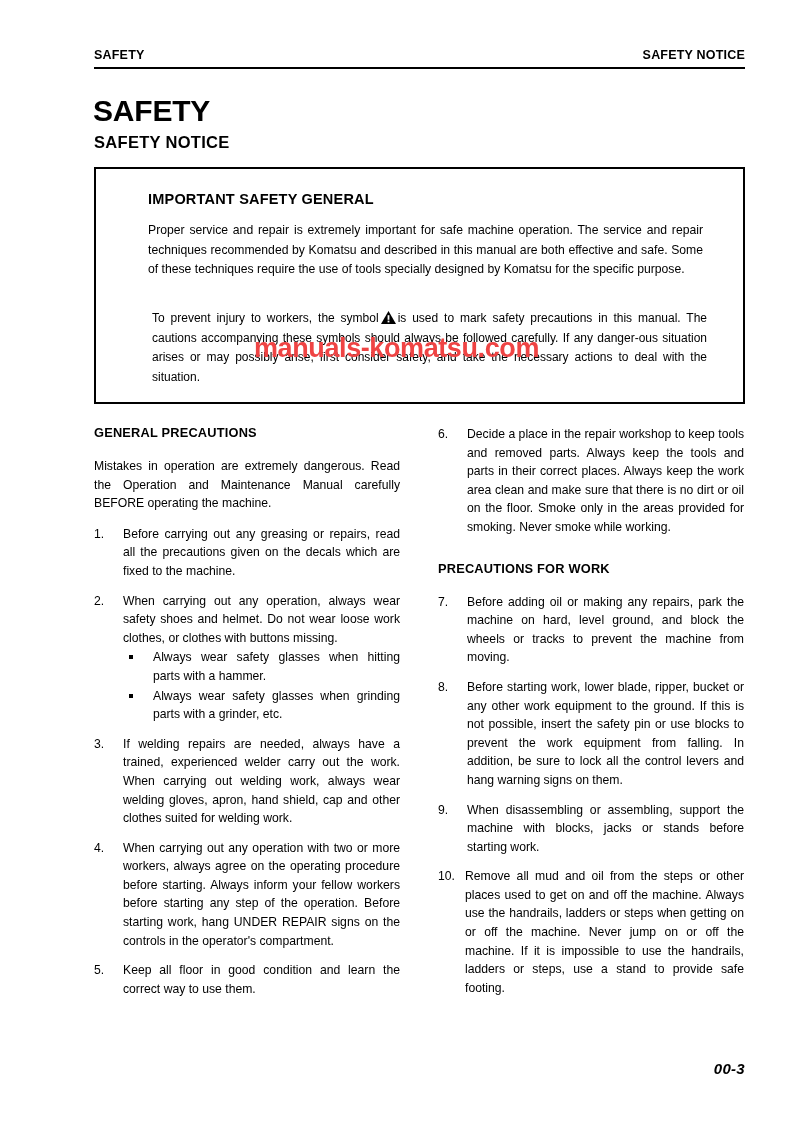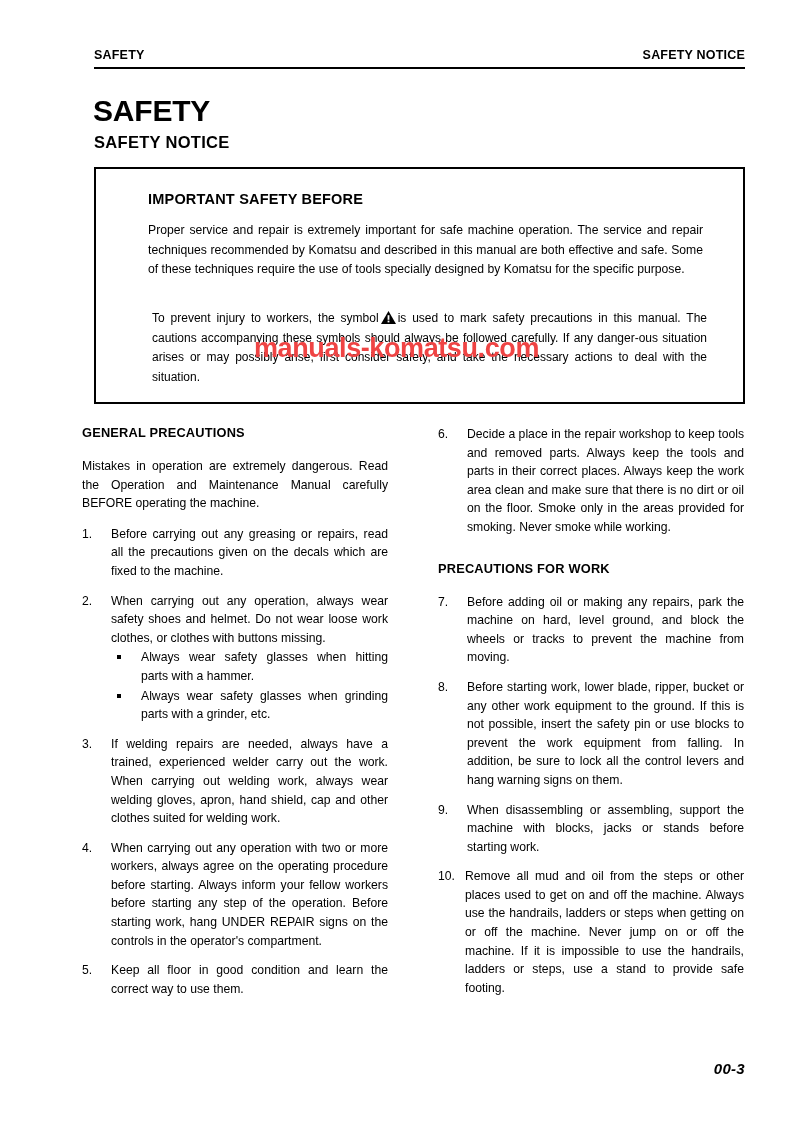--- a/index.html
+++ b/index.html
@@ -111,21 +111,21 @@
     margin: 0 2px;
   }
   .warn-tri svg { display: block; }
 
   
   .col {
     position: absolute;
     top: 425px;
     width: 306px;
   }
-  .col-left  { left: 82px; }
+  .col-left  { left: 94px; }
   .col-right { left: 438px; }
 
   .section-head {
     font-size: 12.8px;
     font-weight: bold;
     letter-spacing: 0.2px;
     margin: 0 0 17px 0;
   }
   .section-head.spaced { margin-top: 24px; }
 
@@ -215,21 +215,21 @@
   <div class="running-header">
     <span>SAFETY</span>
     <span>SAFETY NOTICE</span>
     <div class="hdr-rule"></div>
   </div>
 
   <div class="doc-title">SAFETY</div>
   <div class="doc-subtitle">SAFETY NOTICE</div>
 
   <div class="notice-box">
-    <div class="notice-title">IMPORTANT SAFETY BEFORE</div>
+    <div class="notice-title">IMPORTANT SAFETY GENERAL</div>
     <div class="notice-p1">Proper service and repair is extremely important for safe machine operation. The service and repair techniques recommended by Komatsu and described in this manual are both effective and safe. Some of these techniques require the use of tools specially designed by Komatsu for the specific purpose.</div>
     <div class="notice-p2">
       <span>To prevent injury to workers, the symbol</span><span class="warn-tri"><svg width="15" height="13" viewBox="0 0 15 13">
             <polygon points="7.5,0 15,13 0,13" fill="#000"></polygon>
             <rect x="6.6" y="4.2" width="1.8" height="4.6" fill="#fff"></rect>
             <rect x="6.6" y="9.6" width="1.8" height="1.8" fill="#fff"></rect>
           </svg></span><span>is used to mark safety precautions in this manual. The cautions accompanying these symbols should always be followed carefully. If any danger-ous situation arises or may possibly arise, first consider safety, and take the necessary actions to deal with the situation.</span>
     </div>
   </div>
 

